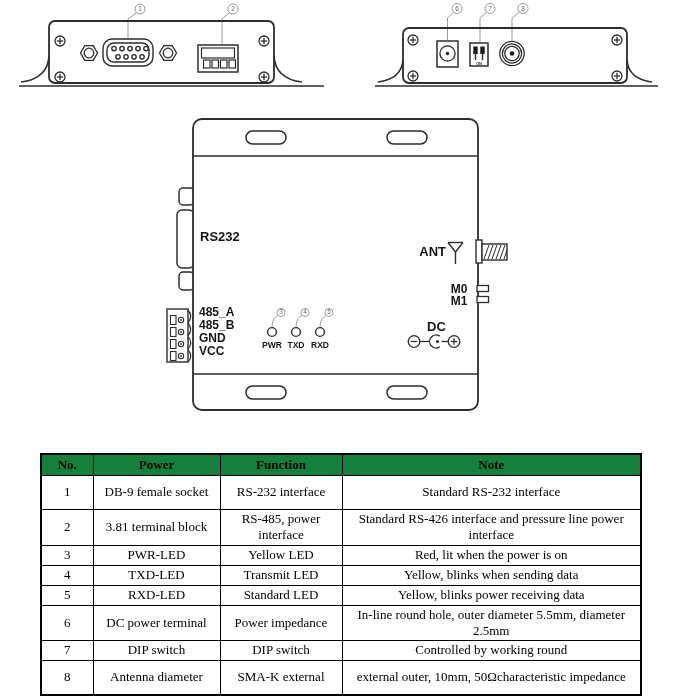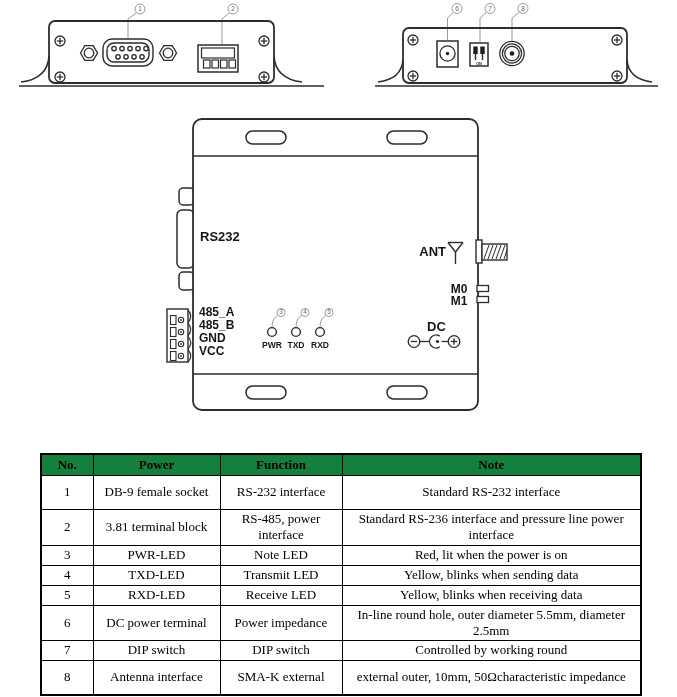--- a/index.html
+++ b/index.html
@@ -320,54 +320,54 @@
       <tr class="r-tall">
         <td>1</td>
         <td>DB-9 female socket</td>
         <td>RS-232 interface</td>
         <td>Standard RS-232 interface</td>
       </tr>
       <tr class="r-tall">
         <td>2</td>
         <td>3.81 terminal block</td>
         <td>RS-485, power interface</td>
-        <td>Standard RS-236 interface and pressure line power interface</td>
+        <td>Standard RS-426 interface and pressure line power interface</td>
       </tr>
       <tr class="r-short">
         <td>3</td>
         <td>PWR-LED</td>
-        <td>Note LED</td>
+        <td>Yellow LED</td>
         <td>Red, lit when the power is on</td>
       </tr>
       <tr class="r-short">
         <td>4</td>
         <td>TXD-LED</td>
         <td>Transmit LED</td>
         <td>Yellow, blinks when sending data</td>
       </tr>
       <tr class="r-short">
         <td>5</td>
         <td>RXD-LED</td>
-        <td>Receive LED</td>
-        <td>Yellow, blinks when receiving data</td>
+        <td>Standard LED</td>
+        <td>Yellow, blinks power receiving data</td>
       </tr>
       <tr class="r-tall">
         <td>6</td>
         <td>DC power terminal</td>
         <td>Power impedance</td>
         <td>In-line round hole, outer diameter 5.5mm, diameter 2.5mm</td>
       </tr>
       <tr class="r-short">
         <td>7</td>
         <td>DIP switch</td>
         <td>DIP switch</td>
         <td>Controlled by working round</td>
       </tr>
       <tr class="r-tall">
         <td>8</td>
-        <td>Antenna interface</td>
+        <td>Antenna diameter</td>
         <td>SMA-K external</td>
         <td>external outer, 10mm, 50Ωcharacteristic impedance</td>
       </tr>
     </tbody>
   </table>
 
 </div>
 
 </body></html>

